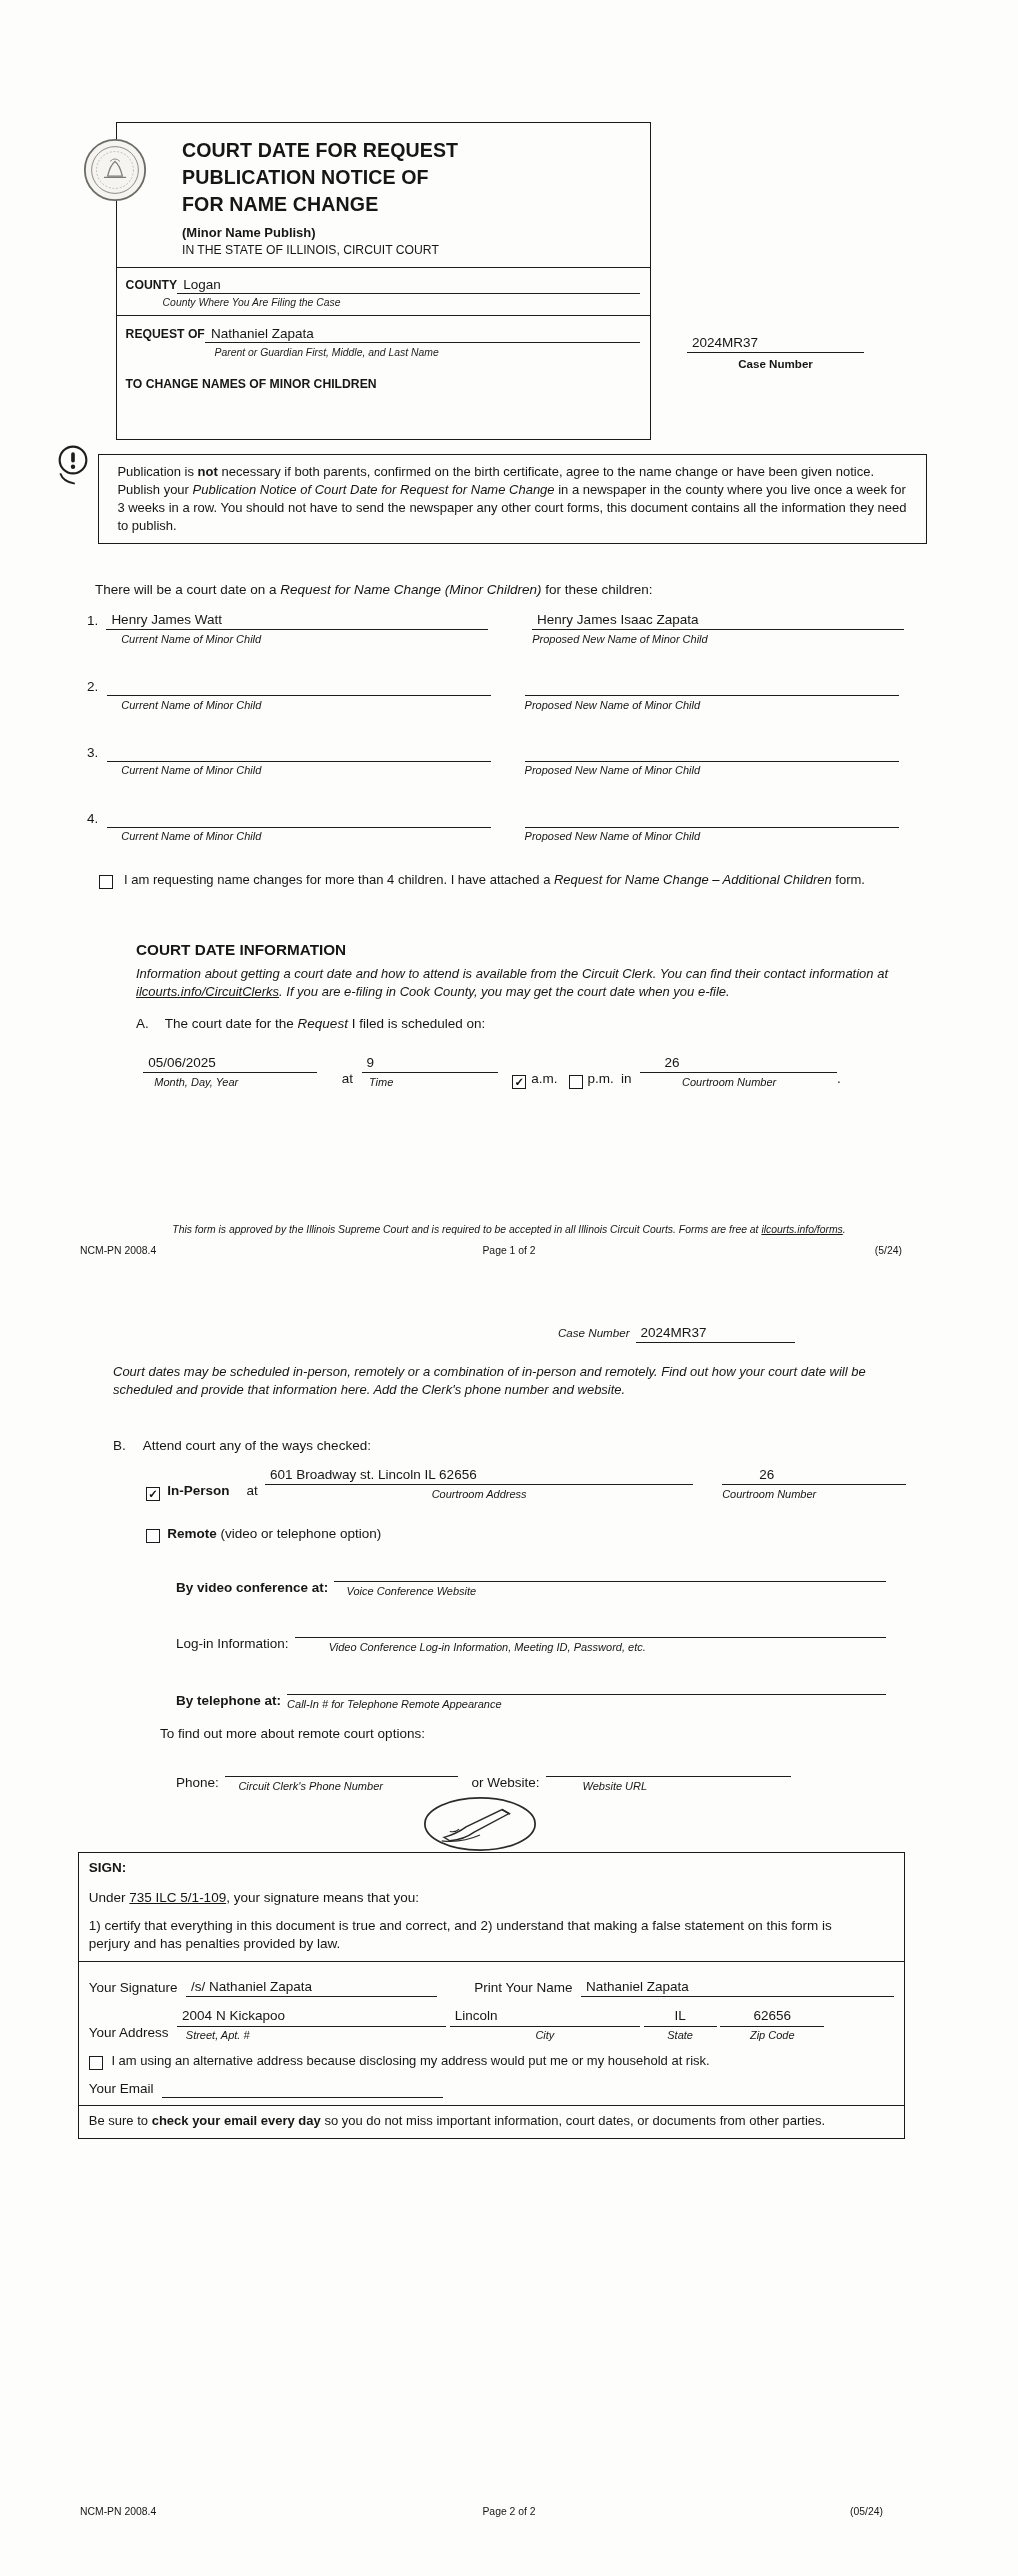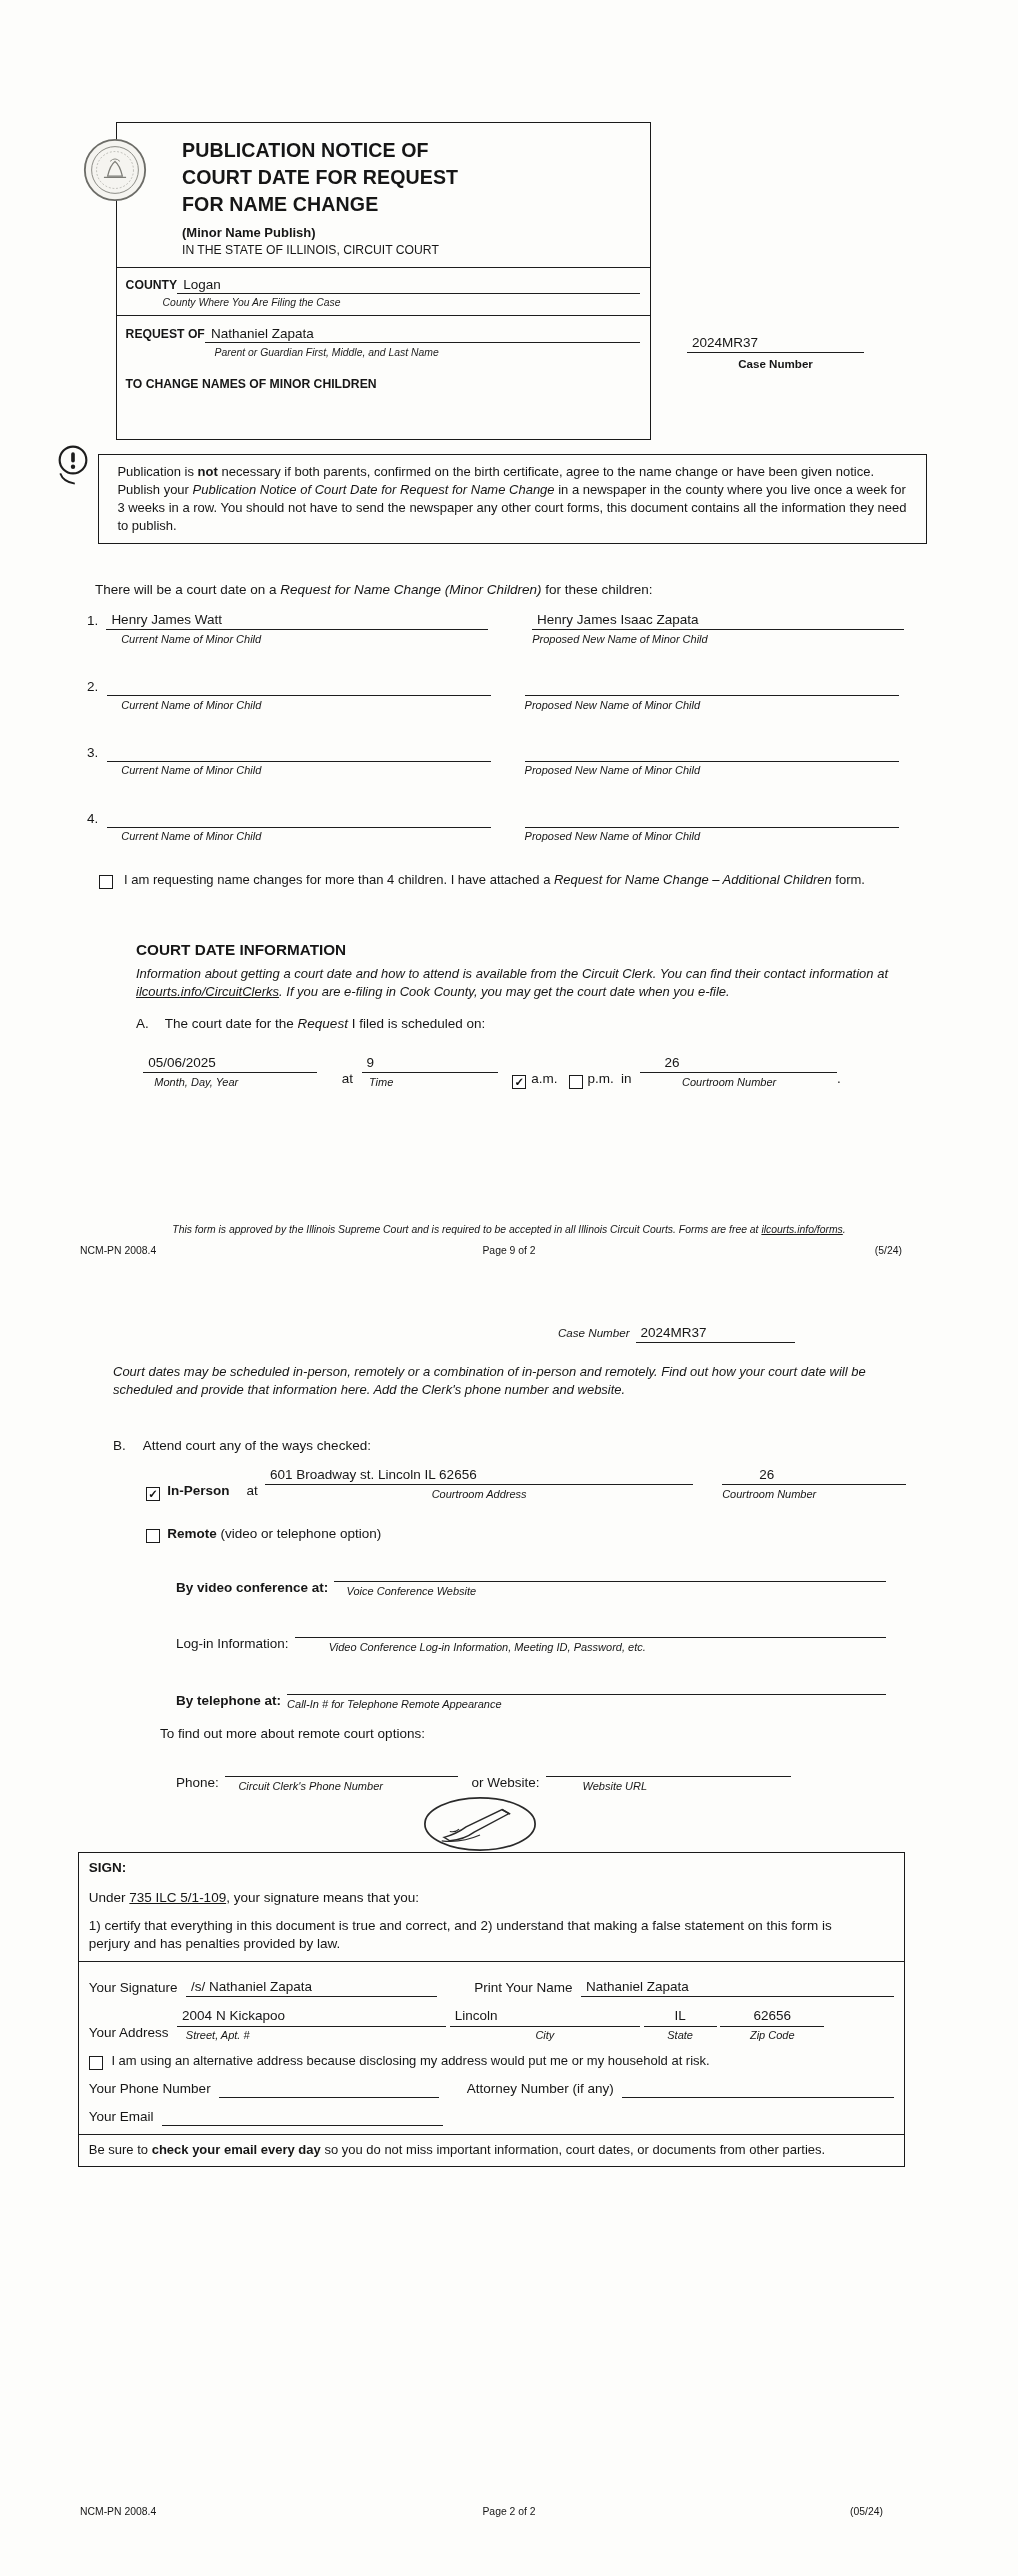--- a/index.html
+++ b/index.html
@@ -53,22 +53,22 @@
       <svg width="64" height="64" viewBox="0 0 104 104">
         <circle cx="52" cy="52" r="49" fill="#f5f4f0" stroke="#6d6d68" stroke-width="3"></circle>
         <circle cx="52" cy="52" r="38" fill="none" stroke="#8a8a84" stroke-width="1.6"></circle>
         <circle cx="52" cy="52" r="30" fill="none" stroke="#9a9a93" stroke-width="1" stroke-dasharray="3 3"></circle>
         <path d="M40 62 q4 -18 12 -24 q8 6 12 24 z" fill="none" stroke="#7d7d77" stroke-width="2"></path>
         <path d="M34 64 h36" stroke="#7d7d77" stroke-width="2"></path>
         <path d="M44 38 q8 -8 16 0" fill="none" stroke="#8a8a84" stroke-width="1.6"></path>
       </svg>
     </div>
     <div class="title-wrap">
+      <div class="title">COURT DATE FOR REQUEST</div>
       <div class="title">PUBLICATION NOTICE OF</div>
-      <div class="title">COURT DATE FOR REQUEST</div>
       <div class="title">FOR NAME CHANGE</div>
       <div class="subtitle">(Minor Name Publish)</div>
       <div class="stateline">IN THE STATE OF ILLINOIS, CIRCUIT COURT</div>
     </div>
     <div class="hline" style="margin-top:9.8px"></div>
     <div class="county-sec">
       <div class="frow">
         <span class="lab20">COUNTY</span>
         <span class="fill">Logan</span>
       </div>
@@ -194,21 +194,21 @@
       </div>
       <span class="body22">.</span>
     </div>
   </div>
 
   <div class="abs i footnote tc" style="left:55px;top:1224px;width:908px">
     <span>This form is approved by the Illinois Supreme Court and is required to be accepted in all Illinois Circuit Courts. Forms are free at </span><span class="ul">ilcourts.info/forms</span><span>.</span>
   </div>
   <div class="abs page-footer footnote" style="top:1245px">
     <span class="fleft">NCM-PN 2008.4</span>
-    <span class="fcenter">Page 9 of 2</span>
+    <span class="fcenter">Page 1 of 2</span>
     <span class="fright">(5/24)</span>
   </div>
 
   <div class="abs frow" style="left:558px;top:1325px">
     <span class="i" style="font-size:11.6px;white-space:nowrap">Case Number</span>
     <span class="uval" style="width:159px;margin-left:6.1px">2024MR37</span>
   </div>
 
   <div class="abs i body21" style="left:113px;top:1363px;width:771px">Court dates may be scheduled in-person, remotely or a combination of in-person and remotely. Find out how your court date will be scheduled and provide that information here. Add the Clerk's phone number and website.</div>
 
@@ -324,30 +324,20 @@
           <span class="uval tc">62656</span>
           <span class="ucap tc">Zip Code</span>
         </div>
       </div>
 
       <div class="frow2" style="margin-top:9.8px">
         <span class="cb" style="margin-top:1.2px"></span>
         <span class="body21" style="margin-left:8.6px">I am using an alternative address because disclosing my address would put me or my household at risk.</span>
       </div>
 
-      <div class="frow2" style="margin-top:9.8px">
-        <span class="body22" style="white-space:nowrap">Your Phone Number</span>
-        <div class="ufield" style="width:220px;margin-left:8.6px">
-          <span class="uval"></span>
-        </div>
-        <span class="body22" style="margin-left:27.5px;white-space:nowrap">Attorney Number (if any)</span>
-        <div class="ufield" style="flex:1;margin-left:8.6px">
-          <span class="uval"></span>
-        </div>
-      </div>
 
       <div class="frow2" style="margin-top:9.8px">
         <span class="body22" style="white-space:nowrap">Your Email</span>
         <div class="ufield" style="width:281px;margin-left:8.6px">
           <span class="uval"></span>
         </div>
       </div>
     </div>
     <div class="hline"></div>
     <div class="signsec">

